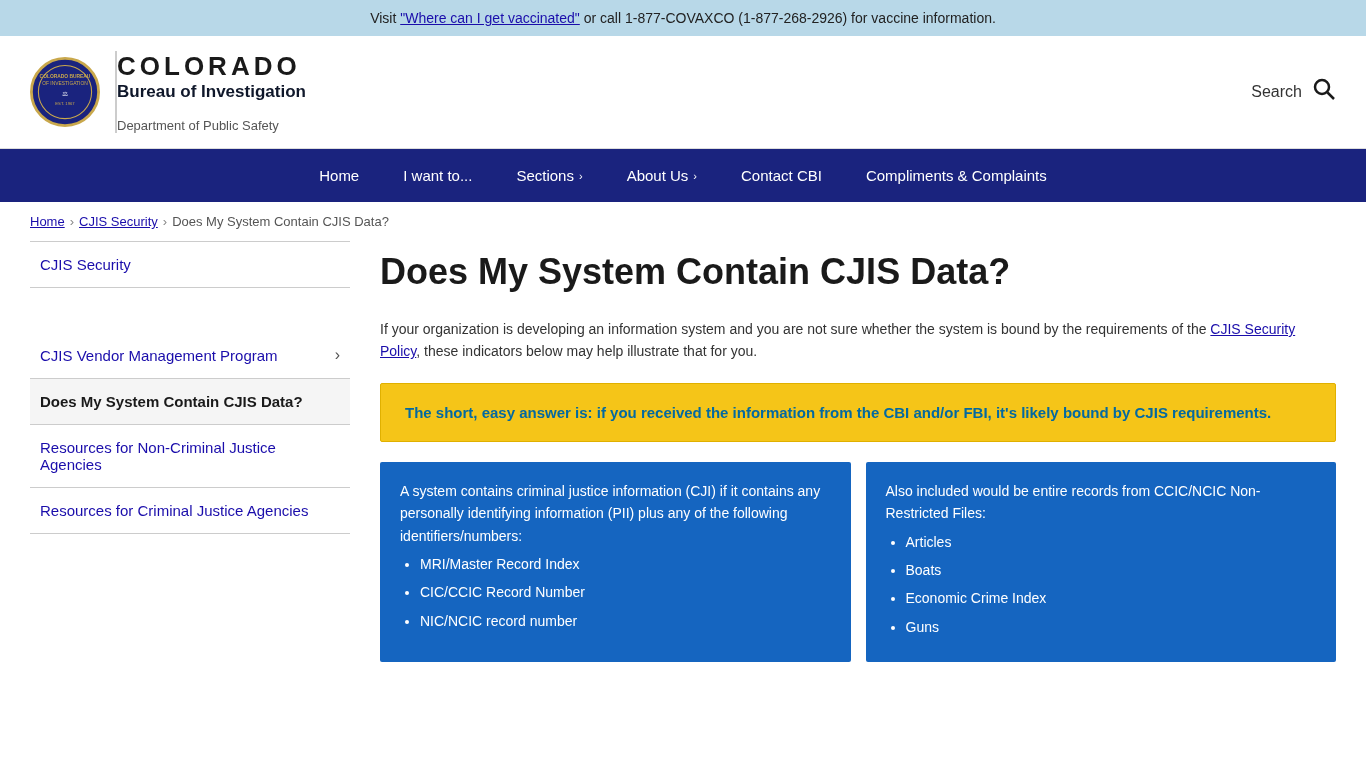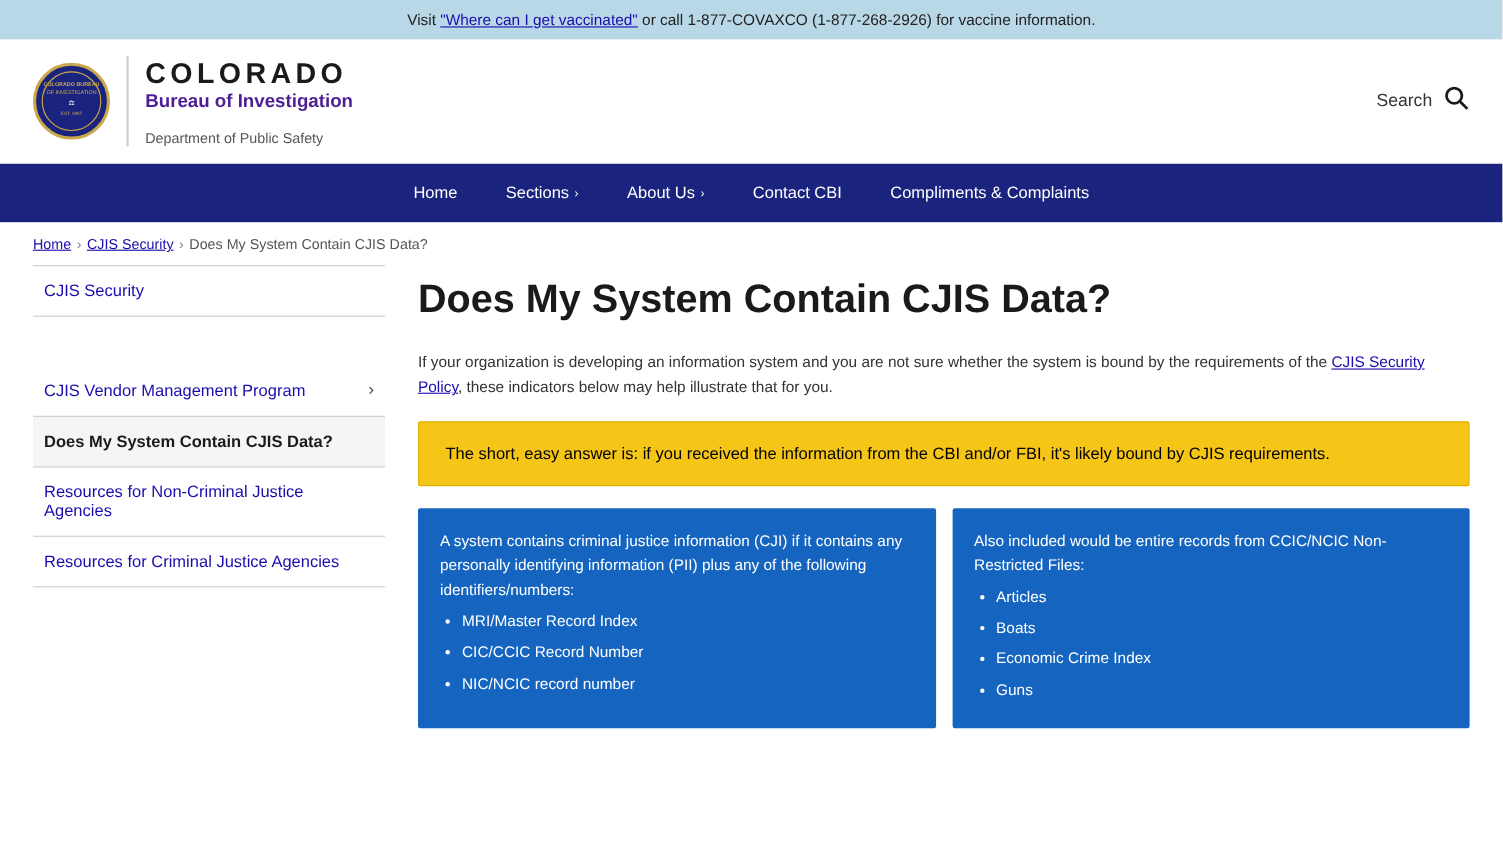--- a/index.html
+++ b/index.html
@@ -24,32 +24,31 @@
       background: #fff;
       border-bottom: 1px solid #ddd;
     }
     .header-left {
       display: flex;
       align-items: center;
       gap: 15px;
     }
     .logo-text {
       border-left: 2px solid #ccc;
-      padding-left: 15px;
     }
     .logo-text .colorado {
       font-size: 26px;
       font-weight: bold;
       letter-spacing: 4px;
       color: #1a1a1a;
     }
     .logo-text .bureau {
       font-size: 17px;
       font-weight: bold;
-      color: #4c1d95;
+      color: #0f172a;
     }
     .logo-text .dept {
       font-size: 13px;
       color: #555;
       margin-top: 16px;
     }
     .header-right {
       display: flex;
       align-items: center;
       gap: 10px;
@@ -158,23 +157,23 @@
 
     
     .highlight-box {
       background: #f5c518;
       border: 1px solid #e0b000;
       padding: 20px 24px;
       margin-bottom: 20px;
       border-radius: 2px;
     }
     .highlight-box p {
-      font-weight: normal;
+      font-weight: bold;
       font-size: 15px;
-      color: #000000;
+      color: #0369a1;
     }
 
     
     .info-columns {
       display: flex;
       gap: 15px;
     }
     .info-box {
       background: #1565c0;
       color: #fff;
@@ -231,20 +230,23 @@
         <circle cx="10" cy="10" r="7"></circle>
         <line x1="15.5" y1="15.5" x2="22" y2="22"></line>
       </svg>
     </button>
   </div>
 </header>
 
 <nav class="nav">
   <a class="nav-item" href="#">
     <span>Home</span>
+  </a>
+  <a class="nav-item" href="#">
+    <span>I want to...</span>
   </a>
   <a class="nav-item" href="#">
     <span>Sections</span>
     <span class="nav-arrow">›</span>
   </a>
   <a class="nav-item" href="#">
     <span>About Us</span>
     <span class="nav-arrow">›</span>
   </a>
   <a class="nav-item" href="#">

